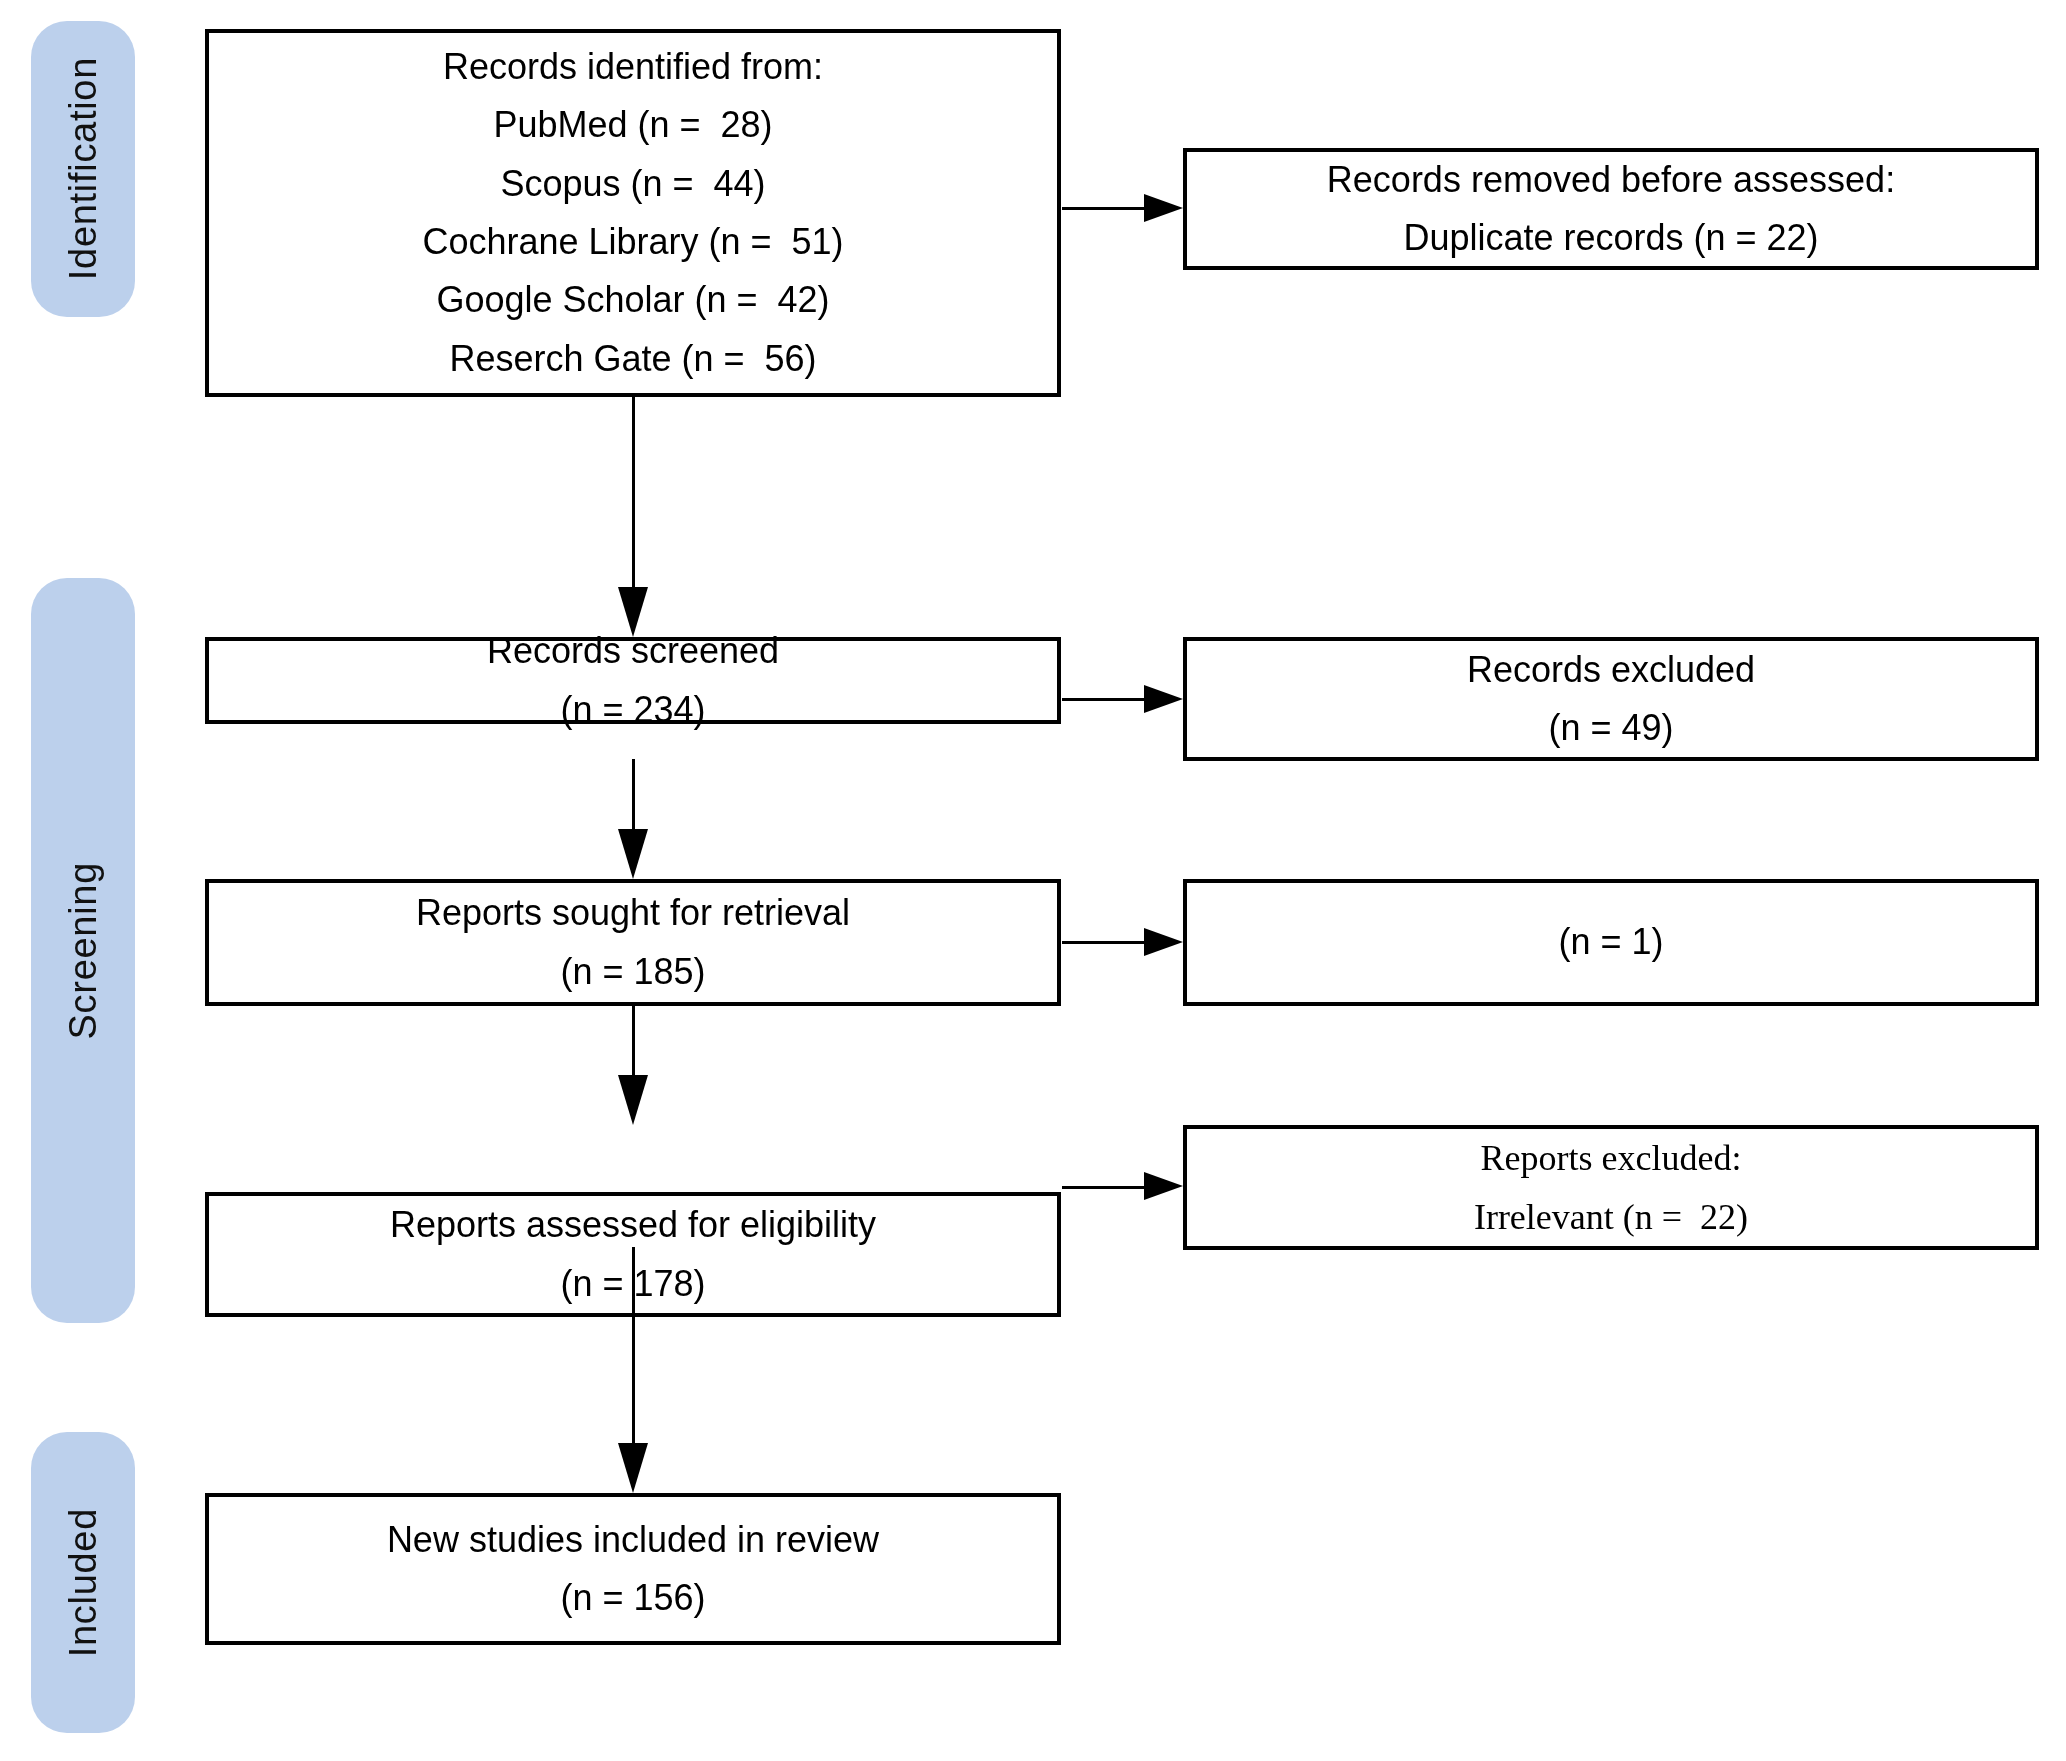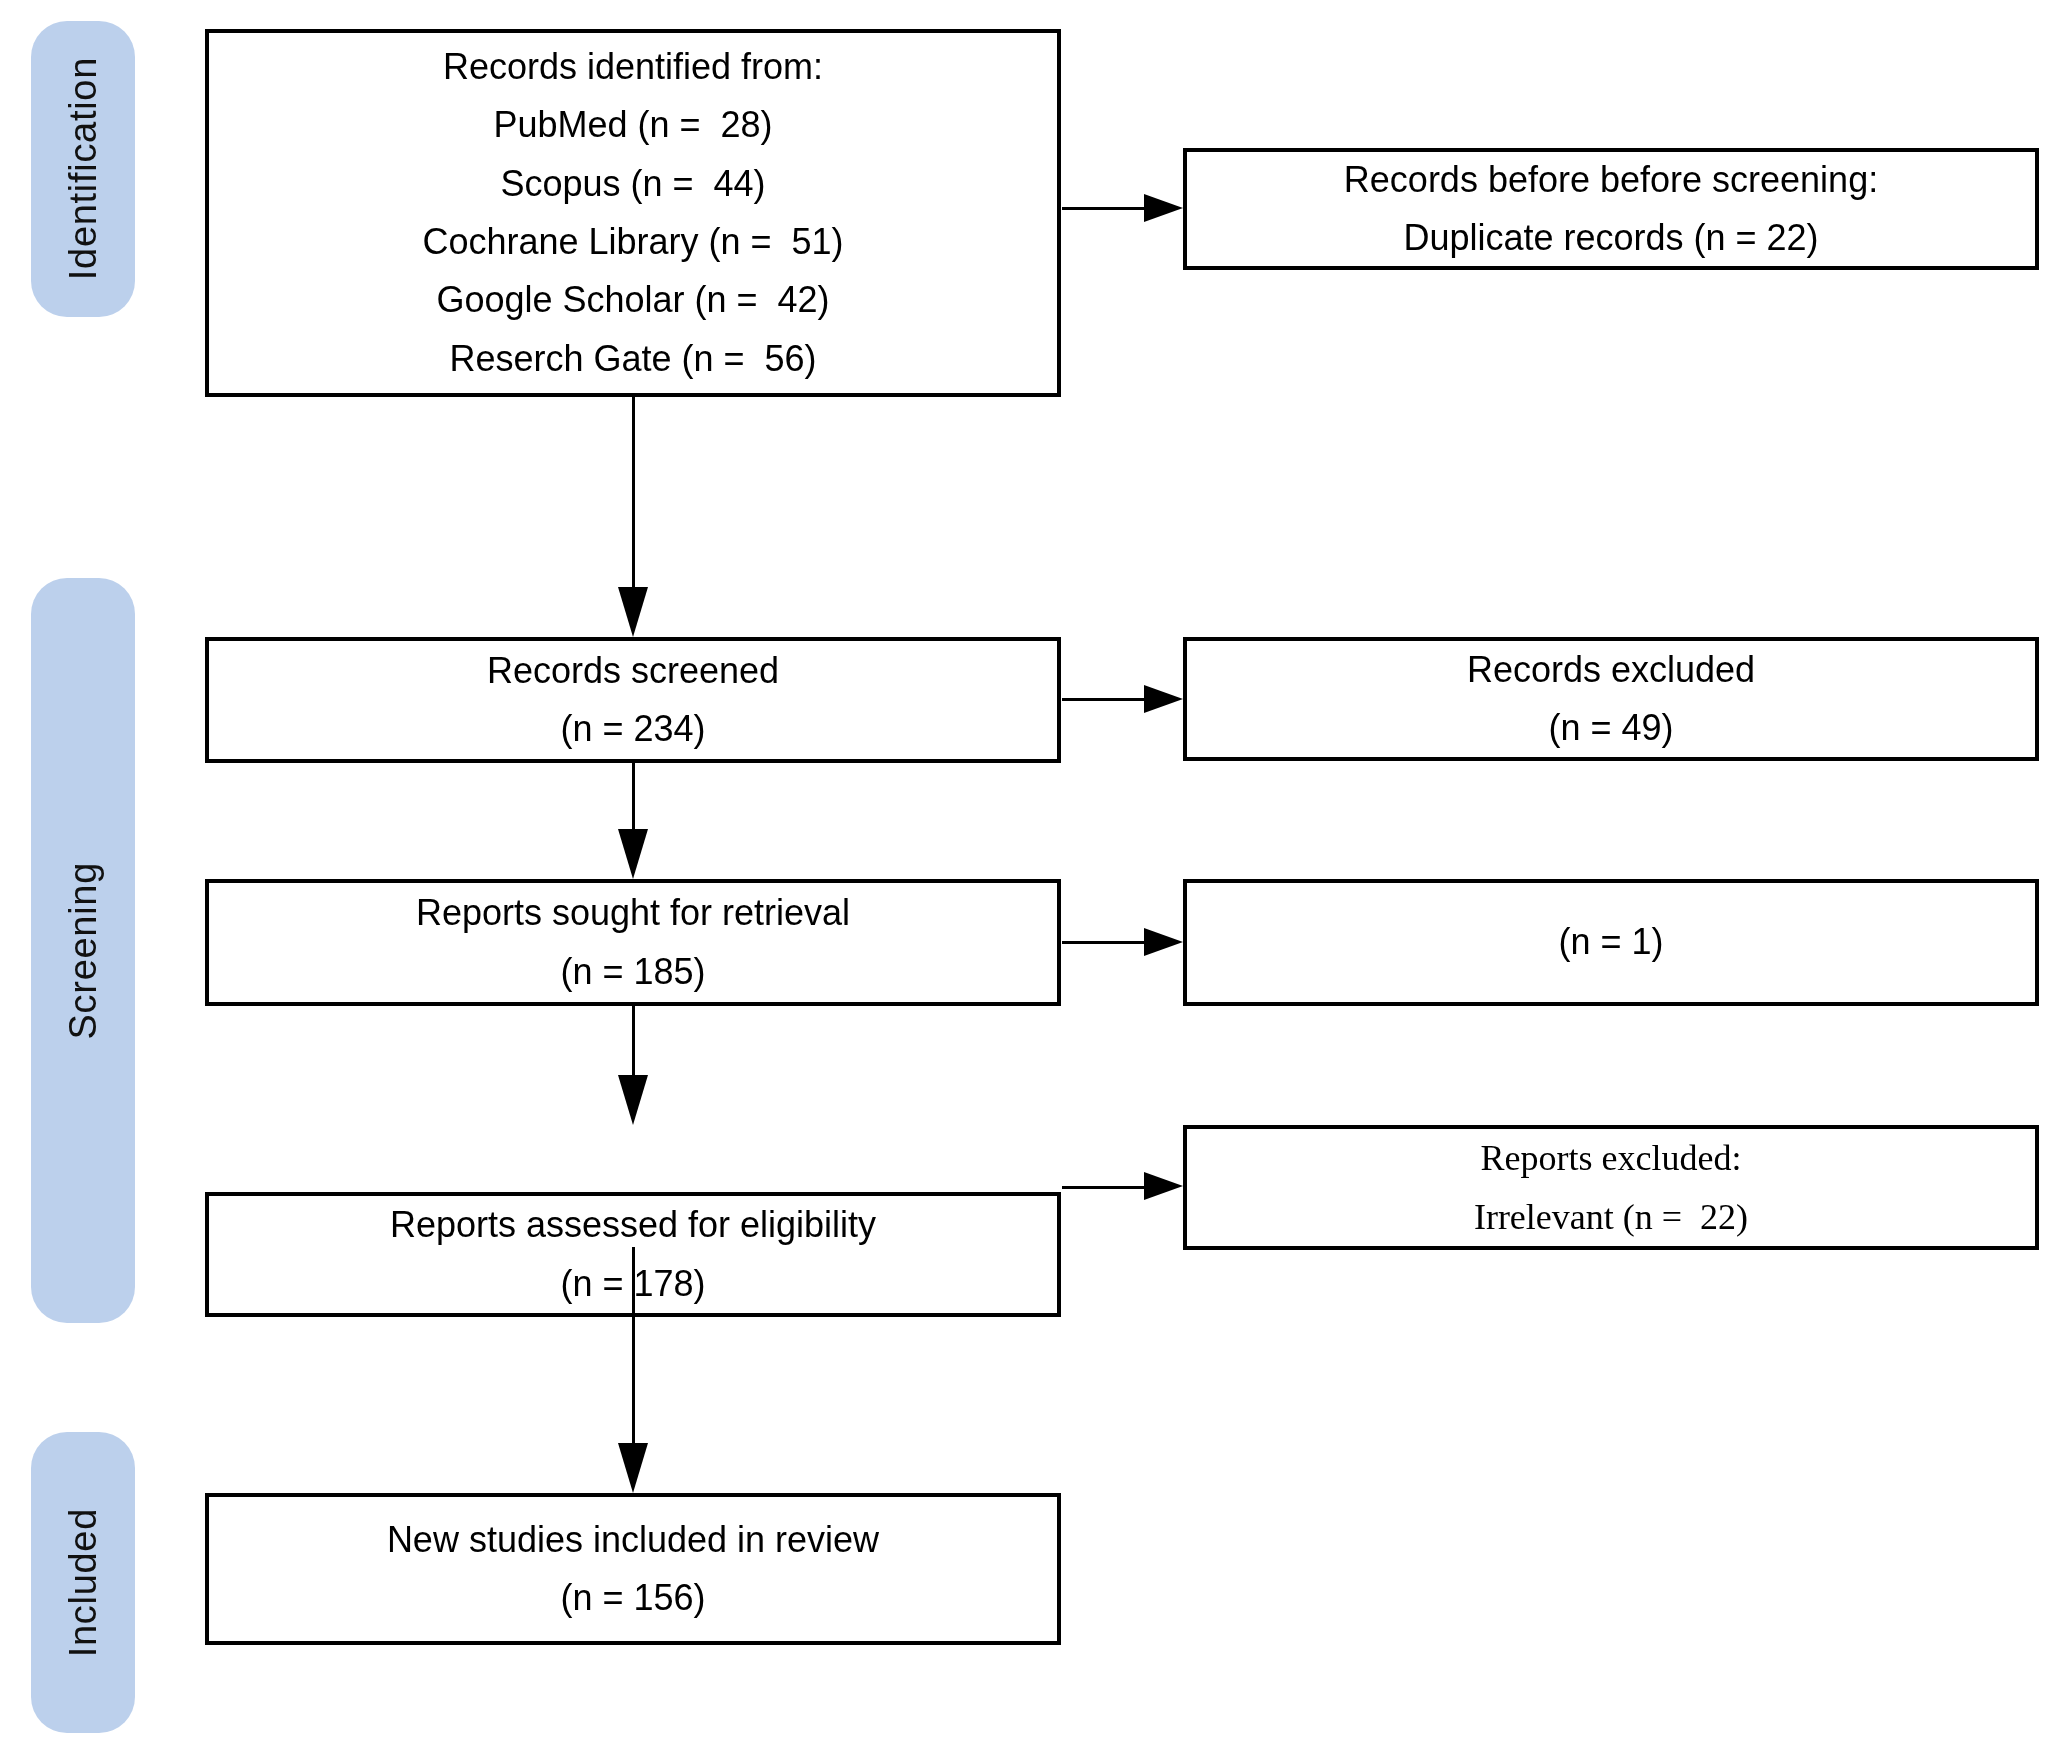--- a/index.html
+++ b/index.html
@@ -52,42 +52,42 @@
 
   <div class="box main" style="top:29px;height:368px;">
     <div class="bl">Records identified from:</div>
     <div class="bl">PubMed (n =  28)</div>
     <div class="bl">Scopus (n =  44)</div>
     <div class="bl">Cochrane Library (n =  51)</div>
     <div class="bl">Google Scholar (n =  42)</div>
     <div class="bl">Reserch Gate (n =  56)</div>
   </div>
 
-  <div class="box main" style="top:637px;height:126px;">
+  <div class="box main" style="top:637px;height:87px;">
     <div class="bl">Records screened</div>
     <div class="bl">(n = 234)</div>
   </div>
 
   <div class="box main" style="top:879px;height:127px;">
     <div class="bl">Reports sought for retrieval</div>
     <div class="bl">(n = 185)</div>
   </div>
 
   <div class="box main" style="top:1162px;height:125px;margin-top:30px;">
     <div class="bl">Reports assessed for eligibility</div>
     <div class="bl">(n = 178)</div>
   </div>
 
   <div class="box main" style="top:1493px;height:152px;">
     <div class="bl">New studies included in review</div>
     <div class="bl">(n = 156)</div>
   </div>
 
   <div class="box side" style="top:148px;height:122px;">
-    <div class="bl">Records before before screening:</div>
+    <div class="bl">Records removed before assessed:</div>
     <div class="bl">Duplicate records (n = 22)</div>
   </div>
 
   <div class="box side" style="top:637px;height:124px;">
     <div class="bl">Records excluded</div>
     <div class="bl">(n = 49)</div>
   </div>
 
   <div class="box side" style="top:879px;height:127px;">
     <div class="bl">(n = 1)</div>

